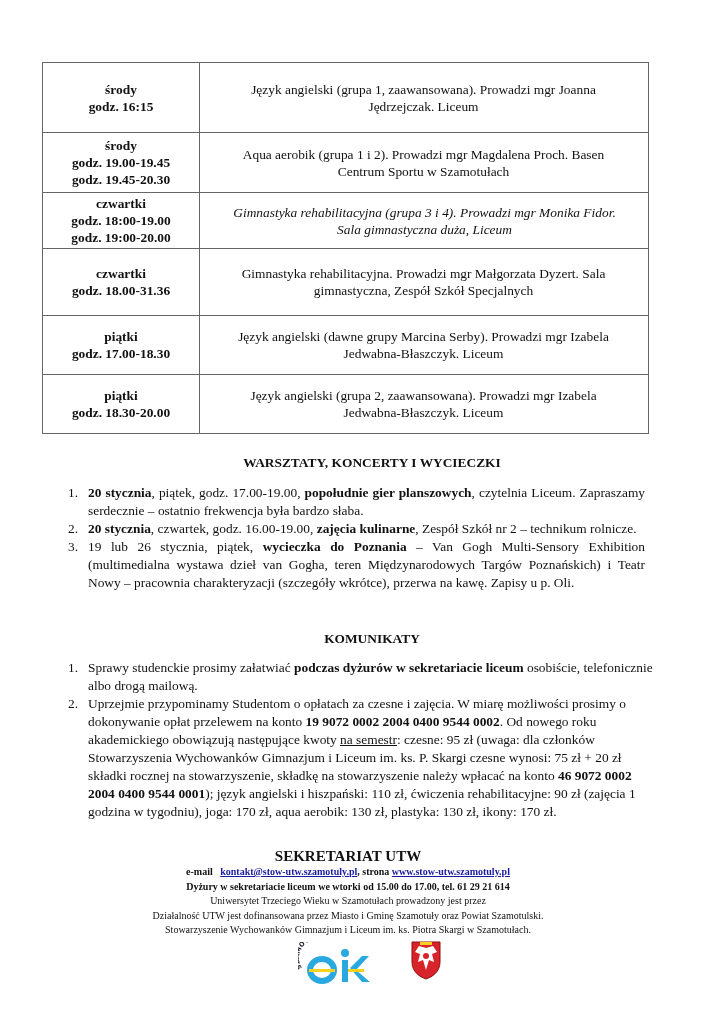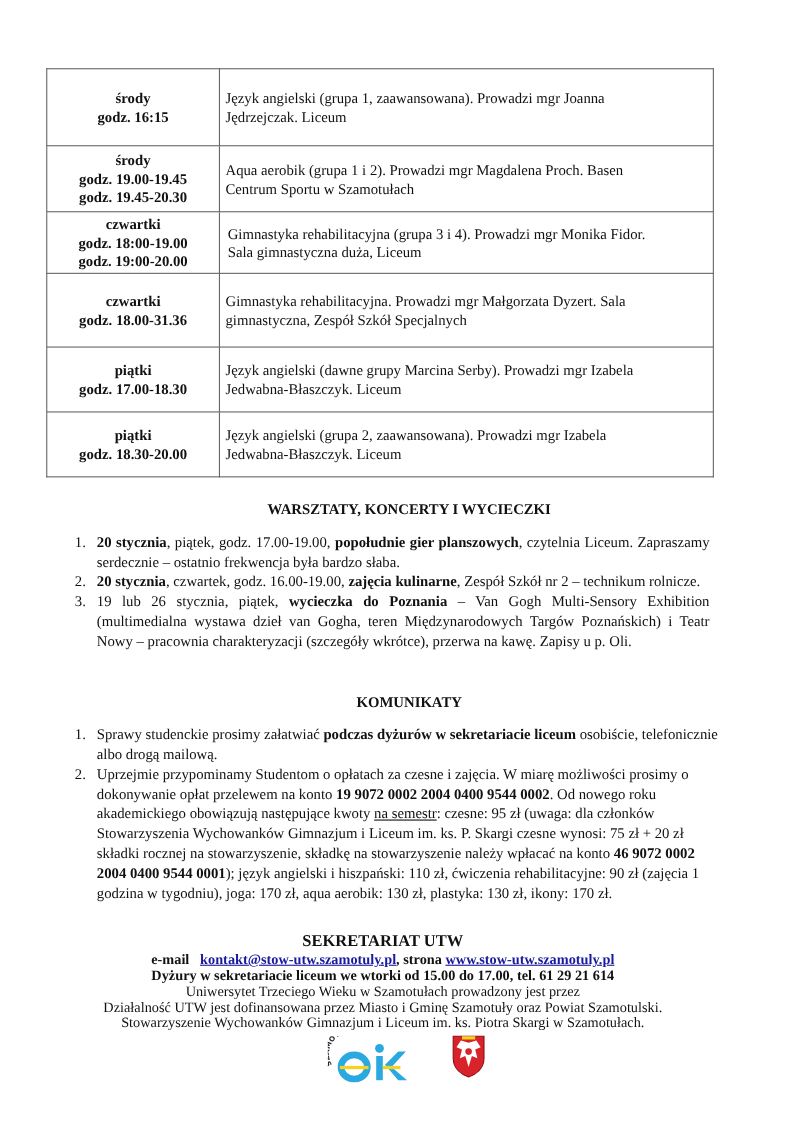--- a/index.html
+++ b/index.html
@@ -4,38 +4,38 @@
 <style>
   html, body { margin:0; padding:0; background:#ffffff; }
   body { width:724px; height:1024px; position:relative; overflow:hidden;
          font-family:"Liberation Serif", "DejaVu Serif", serif; color:#111; }
   .page { position:absolute; left:0; top:0; width:724px; height:1024px;padding-left:20px; }
 
   table.schedule { position:absolute; left:42px; top:62px; width:607px;
                    border-collapse:collapse; font-size:13.4px; line-height:17px; }
   table.schedule td { border:1px solid #666; vertical-align:middle; }
   td.day { width:154px; text-align:center; font-weight:bold; }
-  td.desc { padding-left:5px; padding-right:6px; }
-  td.desc.indent { padding-left:7px; }
+  td.desc { padding-left:5px; padding-right:6px;text-align:center; }
+  td.desc.indent { padding-left:7px;font-style:italic; }
   .daylines div { white-space:nowrap; }
 
   h2.section { position:absolute; left:10px; width:724px; text-align:center;
                font-size:13.4px; font-weight:bold; margin:0; }
 
   ol.list { position:absolute; left:64px; width:581px; margin:0; padding:0;
             list-style:none; font-size:13.4px; line-height:18px; }
   ol.list li { position:relative; padding-left:24px; }
   ol.list li .num { position:absolute; left:4px; top:0; }
   .justify { text-align:justify; }
   b { font-weight:bold; }
   u { text-decoration:underline; }
 
   .footer { position:absolute; left:0; top:847px; width:696px; text-align:center; }
   .footer .title { font-size:15px; font-weight:bold; line-height:18px; }
-  .footer .line { font-size:13px; line-height:14.5px; }
+  .footer .line { font-size:10px; line-height:14.5px; }
   .footer .bold { font-weight:bold; }
   .footer a { color:#1a1aa0; text-decoration:underline; }
 
   .logos { position:absolute; top:940px; left:0; width:724px; height:60px; }
   .logo-ok { position:absolute; left:298px; top:2px; width:78px; height:42px; }
   .logo-crest { position:absolute; left:410px; top:0; width:32px; height:40px; }
 </style>
 </head>
 <body>
 

